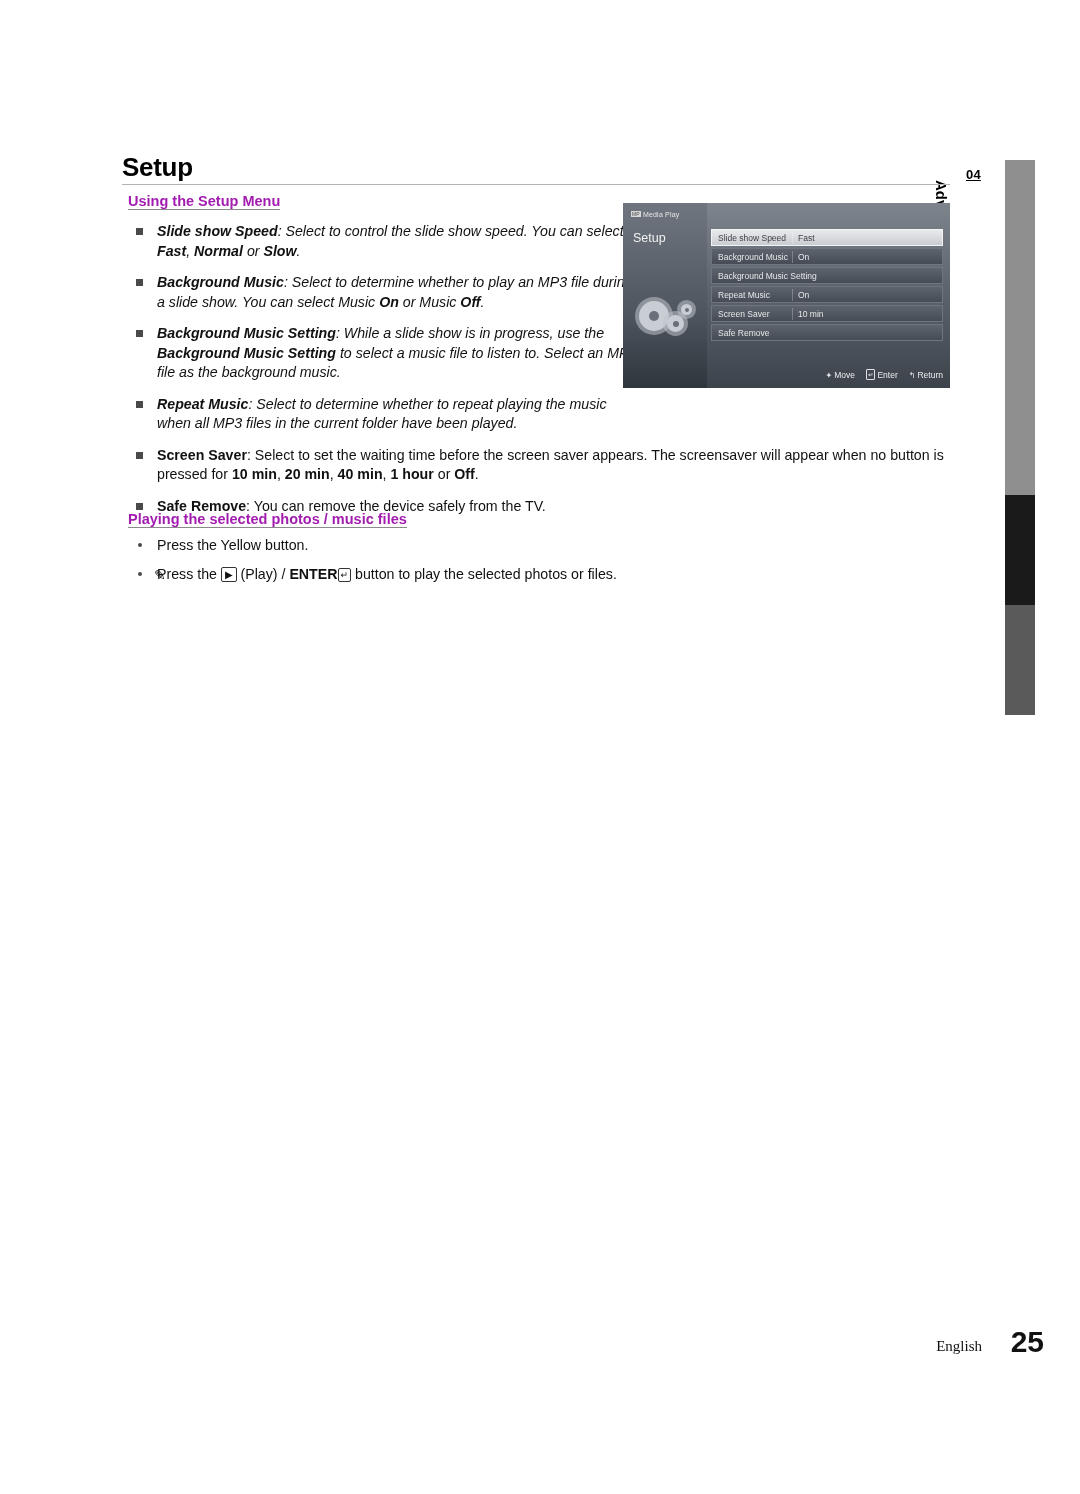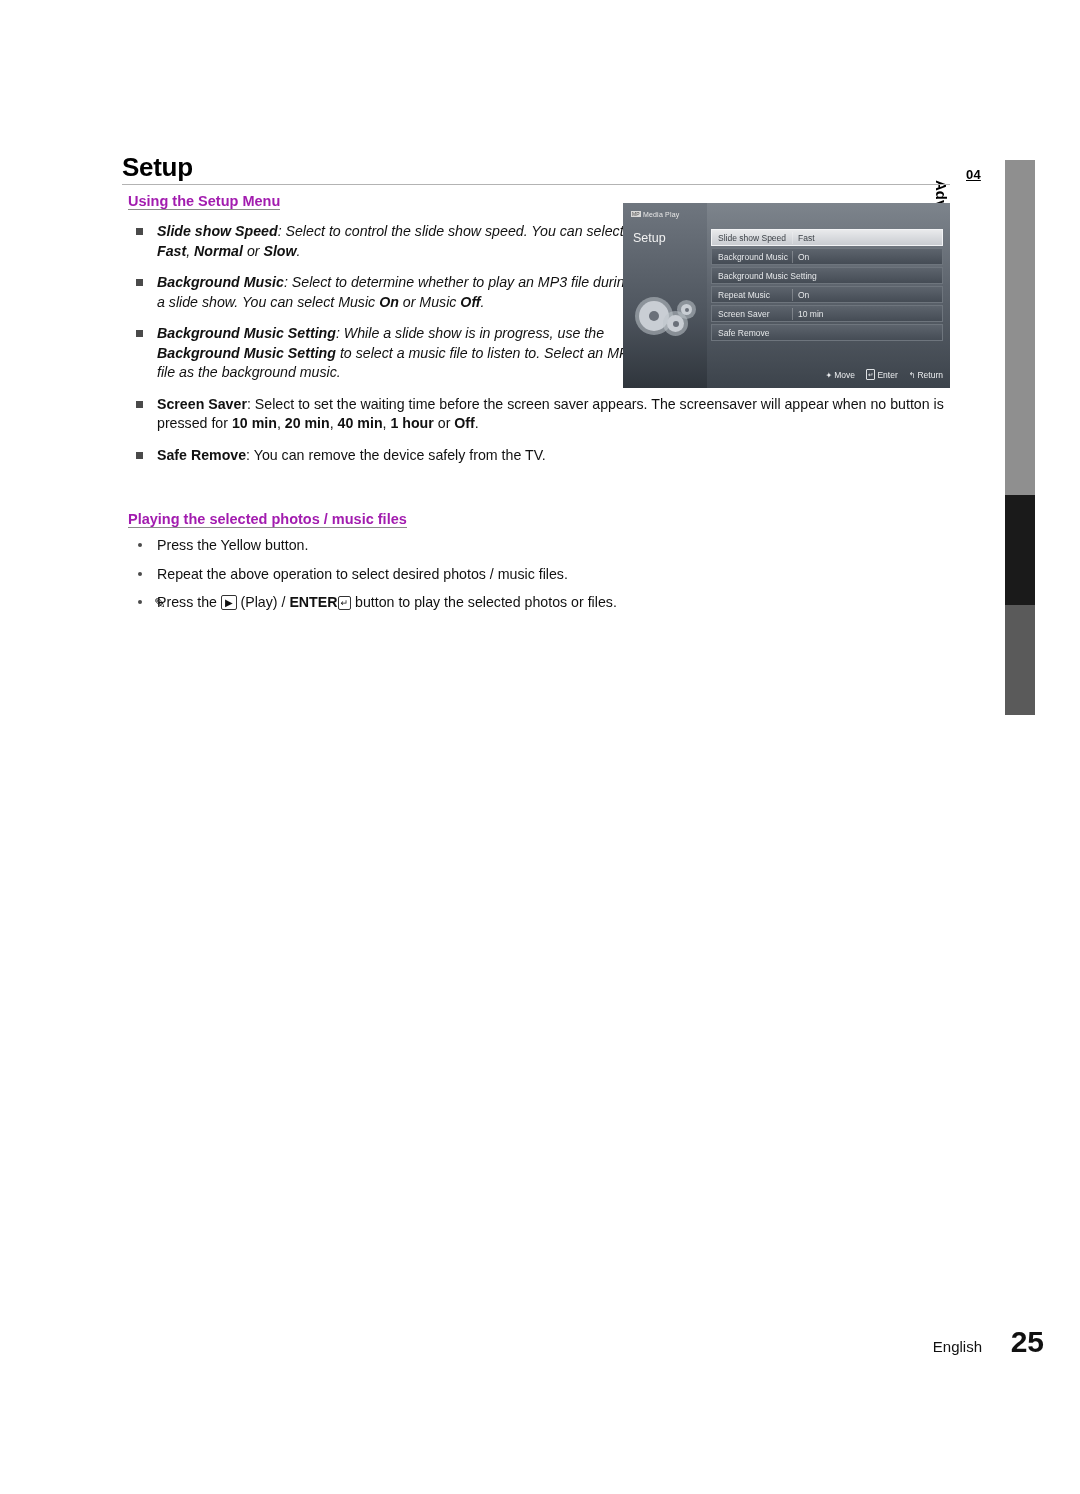--- a/index.html
+++ b/index.html
@@ -305,20 +305,21 @@
     vertical-align: 1px;
   }
 
   
   .footer-lang {
     position: absolute;
     right: 98px;
     top: 1338px;
     font-size: 15px;
     color: #111;
+    font-family: Liberation Serif, serif;
   }
   .footer-page {
     position: absolute;
     right: 36px;
     top: 1325px;
     font-size: 30px;
     font-weight: bold;
     color: #111;
   }
 </style>
@@ -334,20 +335,21 @@
 <div class="page-title">Setup</div>
 <div class="title-rule"></div>
 
 <div class="sub-head" id="sub-head-1">Using the Setup Menu</div>
 <div class="sub-head" id="sub-head-2">Playing the selected photos / music files</div>
 
 <div class="bullets" id="bullet-list">
     <div class="bul-item w-narrow"><span class="sq"></span><b>Slide show Speed</b><span>: Select to control the slide show speed. You can select <b>Fast</b>, <b>Normal</b> or <b>Slow</b>.</span></div>
     <div class="bul-item w-narrow"><span class="sq"></span><b>Background Music</b><span>: Select to determine whether to play an MP3 file during a slide show. You can select Music <b>On</b> or Music <b>Off</b>.</span></div>
     <div class="bul-item w-narrow"><span class="sq"></span><b>Background Music Setting</b><span>: While a slide show is in progress, use the <b>Background Music Setting</b> to select a music file to listen to. Select an MP3 file as the background music.</span></div>
+    <div class="bul-item w-narrow"><span class="sq"></span><b>Repeat Music</b><span>: Select to determine whether to repeat playing the music when all MP3 files in the current folder have been played.</span></div>
     <div class="bul-item w-wide"><span class="sq"></span><b>Screen Saver</b><span>: Select to set the waiting time before the screen saver appears. The screensaver will appear when no button is pressed for <b>10 min</b>, <b>20 min</b>, <b>40 min</b>, <b>1 hour</b> or <b>Off</b>.</span></div>
     <div class="bul-item w-wide"><span class="sq"></span><b>Safe Remove</b><span>: You can remove the device safely from the TV.</span></div>
   </div>
 
 <div class="tv-shot">
   <div class="tv-left"></div>
   <div class="tv-logo"><span class="mp">MP</span><span>Media Play</span></div>
   <div class="tv-setup-label">Setup</div>
   <div class="gear-wrap">
     <div class="gear big">
@@ -386,19 +388,18 @@
       </div>
       <div class="tv-row">
         <span class="lbl">Safe Remove</span>
       </div>
     </div>
   <div class="tv-footer" id="tv-footer"><span class="fitem"><span class="fglyph">✦</span><span>Move</span></span><span class="fitem"><span class="fglyph box">↵</span><span>Enter</span></span><span class="fitem"><span class="fglyph">↰</span><span>Return</span></span></div>
 </div>
 
 <div class="dots" id="dot-list">
     <div class="dot-item"><span class="dt"></span><span>Press the Yellow button.</span></div>
-    <div class="dot-item"><span class="dt"></span><span>Repeat the above operation to select desired photos / music files.</span></div>
     <div class="note-item"><span class="pencil">✎</span></div>
     <div class="dot-item"><span class="dt"></span><span>Press the <span class="key-box">▶</span> (Play) / <b>ENTER</b><span class="enter-glyph">↵</span> button to play the selected photos or files.</span></div>
   </div>
 
 <div class="footer-lang">English</div>
 <div class="footer-page">25</div>
 
 </body></html>

